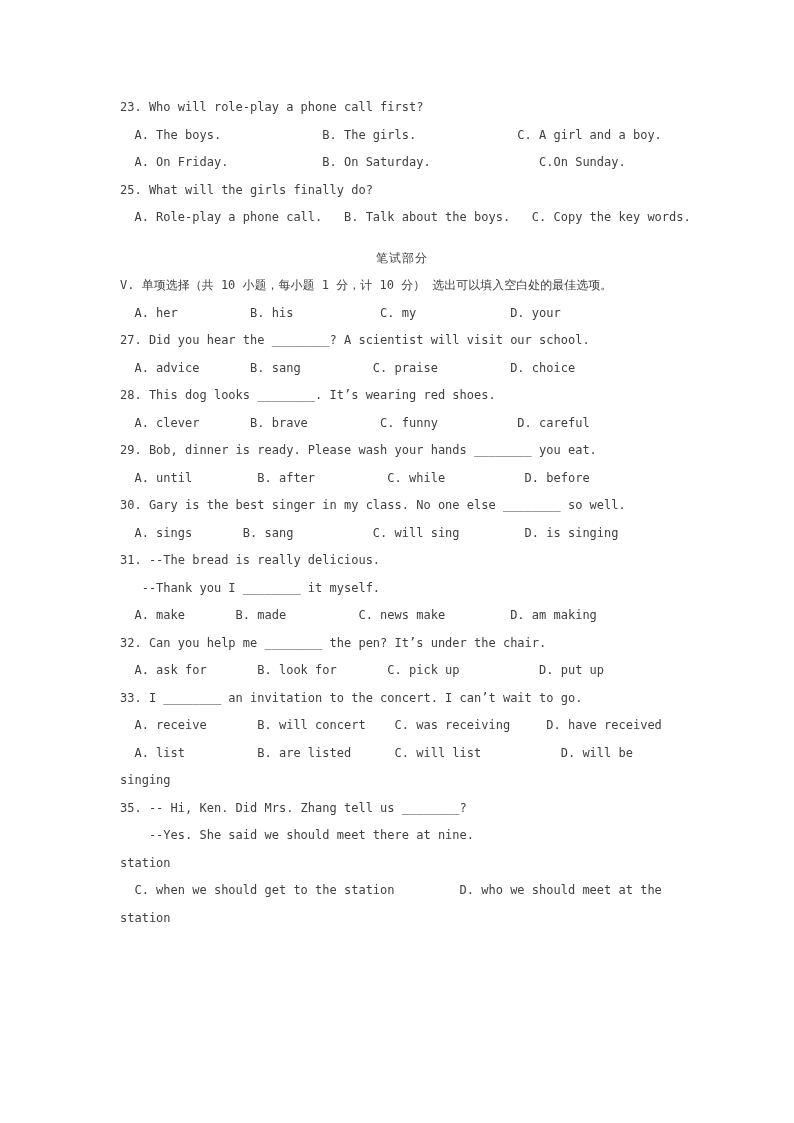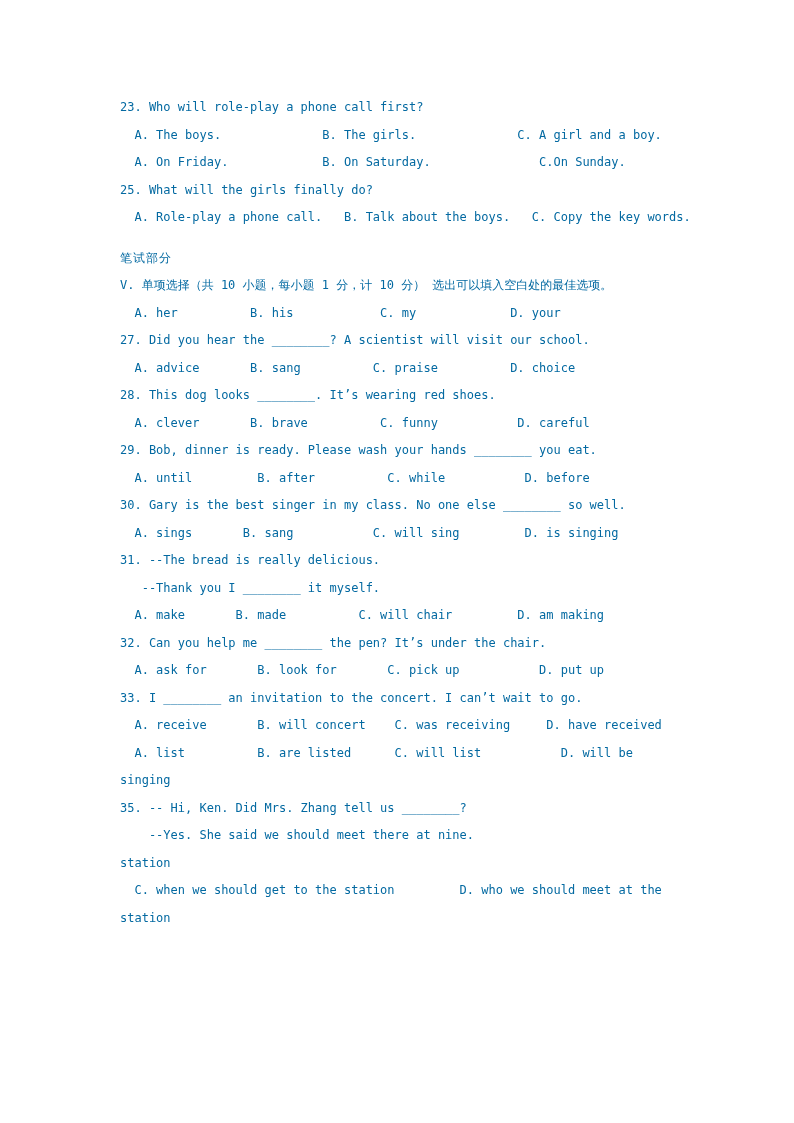--- a/index.html
+++ b/index.html
@@ -11,33 +11,33 @@
     position: relative;
     width: 794px;
     height: 1123px;
     margin: 0 auto;
     background: #ffffff;
     box-sizing: border-box;
     padding: 94px 110px 0 120px;
     overflow: hidden;
     font-family: "DejaVu Sans Mono", "Liberation Mono", monospace;
     font-size: 12px;
-    color: #0369a1;
+    color: #404040;
   }
   .doc-body {
     width: 100%;
   }
   .line {
     white-space: pre;
     line-height: 27.5px;
     height: 27.5px;
     text-align: left;
   }
   .line.center {
-    text-align: left;
+    text-align: center;
     margin-top: 13px;
     letter-spacing: 1px;
   }
 </style>
 </head>
 <body>
 
 <div class="page">
   <div class="doc-body">
       <div class="line">23. Who will role-play a phone call first?</div>
@@ -51,21 +51,21 @@
       <div class="line">27. Did you hear the ________? A scientist will visit our school.</div>
       <div class="line">  A. advice       B. sang          C. praise          D. choice</div>
       <div class="line">28. This dog looks ________. It’s wearing red shoes.</div>
       <div class="line">  A. clever       B. brave          C. funny           D. careful</div>
       <div class="line">29. Bob, dinner is ready. Please wash your hands ________ you eat.</div>
       <div class="line">  A. until         B. after          C. while           D. before</div>
       <div class="line">30. Gary is the best singer in my class. No one else ________ so well.</div>
       <div class="line">  A. sings       B. sang           C. will sing         D. is singing</div>
       <div class="line">31. --The bread is really delicious.</div>
       <div class="line">   --Thank you I ________ it myself.</div>
-      <div class="line">  A. make       B. made          C. will chair         D. am making</div>
+      <div class="line">  A. make       B. made          C. news make         D. am making</div>
       <div class="line">32. Can you help me ________ the pen? It’s under the chair.</div>
       <div class="line">  A. ask for       B. look for       C. pick up           D. put up</div>
       <div class="line">33. I ________ an invitation to the concert. I can’t wait to go.</div>
       <div class="line">  A. receive       B. will concert    C. was receiving     D. have received</div>
       <div class="line">  A. list          B. are listed      C. will list           D. will be</div>
       <div class="line">singing</div>
       <div class="line">35. -- Hi, Ken. Did Mrs. Zhang tell us ________?</div>
       <div class="line">    --Yes. She said we should meet there at nine.</div>
       <div class="line">station</div>
       <div class="line">  C. when we should get to the station         D. who we should meet at the</div>

